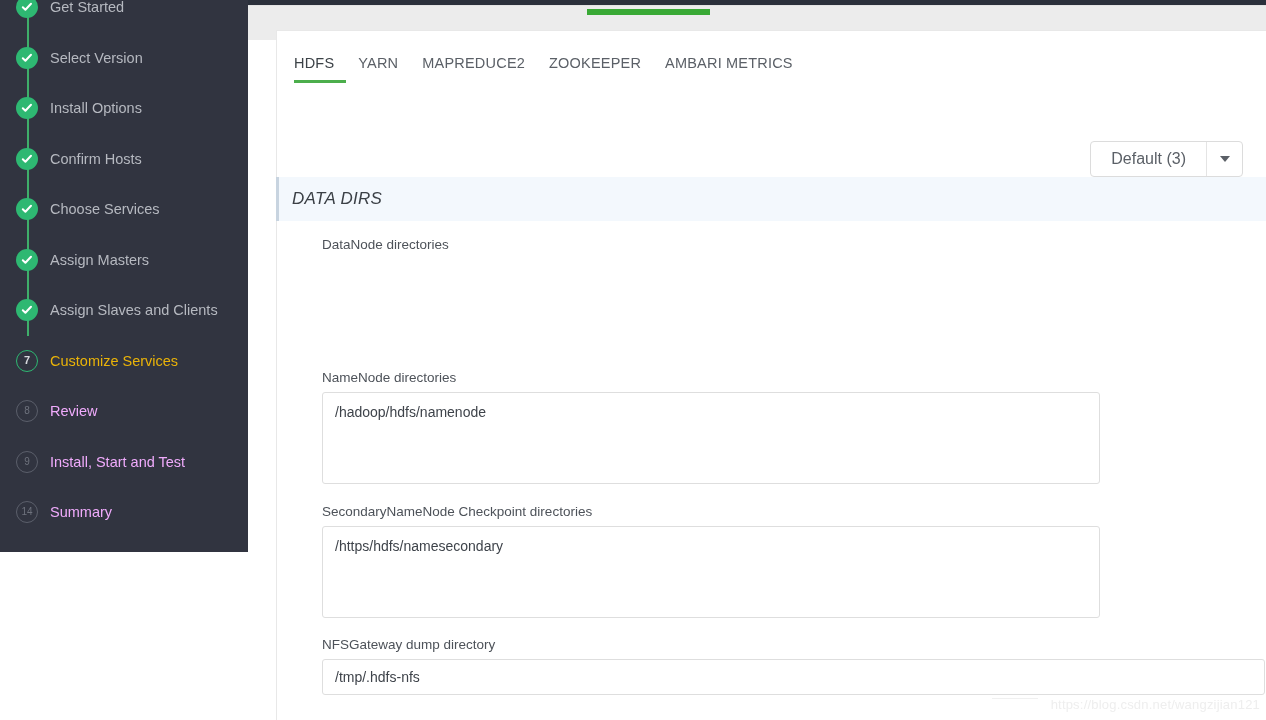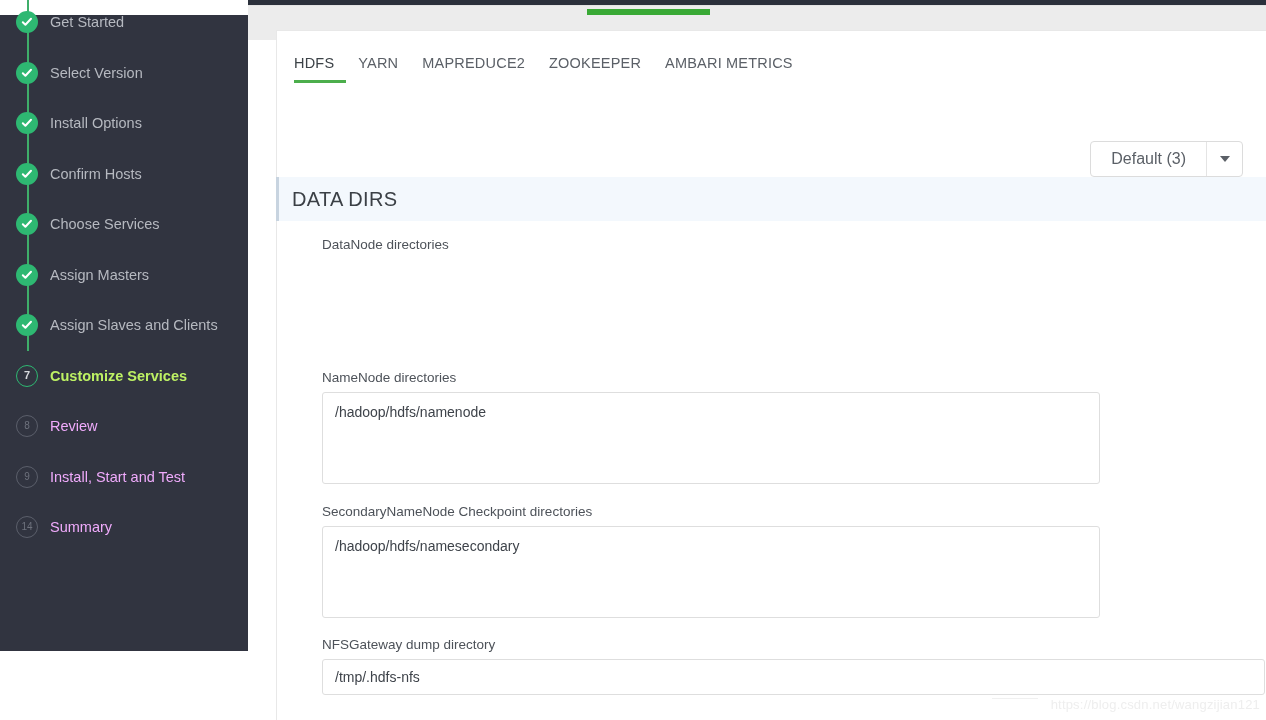--- a/index.html
+++ b/index.html
@@ -25,22 +25,22 @@
   .top-strip {
     position: absolute;
     top: 0; left: 248px;
     width: 1018px; height: 5px;
     background: #2b303b;
   }
 
   
   .sidebar {
     position: absolute;
-    top: 15px; left: 0;
-    width: 248px; height: 636px;
+    top: 0; left: 0;
+    width: 248px; height: 552px;
     background: #313440;
   }
   .wizard-steps {
     position: relative;
     padding-top: 0;
   }
   .step {
     position: relative;
     height: 50.5px;
     display: flex;
@@ -85,22 +85,22 @@
     color: #6e727d;
     font-size: 10px;
   }
   .step-label {
     margin-left: 12px;
     font-size: 14.5px;
     color: #b6b9c0;
     white-space: nowrap;
   }
   .step.current .step-label {
-    color: #bef264;
-    font-weight: bold;
+    color: #eab308;
+    font-weight: normal;
   }
   .step.todo .step-label { color: #f0abfc; }
 
   
   .right-region {
     position: absolute;
     top: 5px; left: 248px;
     width: 1018px; height: 715px;
     background: #ffffff;
   }
@@ -204,23 +204,24 @@
     left: 28px;
     width: 990px;
     height: 44px;
     background: #f3f8fd;
     border-left: 3px solid #c8d4e0;
     display: flex;
     align-items: center;
     padding-left: 13px;
   }
   .section-title {
-    font-size: 20px;
+    font-size: 17px;
     color: #3b4046;
     letter-spacing: 0.3px;
+    font-style: italic;
   }
 
   
   .props {
     position: absolute;
     top: 232px;
     left: 0;
     width: 1018px;
     padding-left: 28px;
   }
@@ -420,21 +421,21 @@
     <div class="props" id="props" style="position: absolute; height: 460px;">
         <div class="prop-row" style="position: absolute; top: 0px; left: 0px; width: 1018px;">
           <label class="prop-label">DataNode directories</label>
         </div>
         <div class="prop-row" style="position: absolute; top: 133px; left: 0px; width: 1018px;">
           <label class="prop-label">NameNode directories</label>
           <div class="fake-textarea" contenteditable="false" style="">/hadoop/hdfs/namenode</div>
         </div>
         <div class="prop-row" style="position: absolute; top: 267px; left: 0px; width: 861px;">
           <label class="prop-label">SecondaryNameNode Checkpoint directories</label>
-          <div class="fake-textarea" contenteditable="false" style="">/hadoop/hdfs/namesecondary</div>
+          <div class="fake-textarea" contenteditable="false" style="">/https/hdfs/namesecondary</div>
         </div>
         <div class="prop-row" style="position: absolute; top: 400px; left: 0px; width: 1018px;">
           <label class="prop-label">NFSGateway dump directory</label>
           <input class="prop-input short" type="text" value="/tmp/.hdfs-nfs" style="">
         </div>
       </div>
 
     <div class="watermark-line"></div>
     <div class="watermark">https://blog.csdn.net/wangzijian121</div>
 

